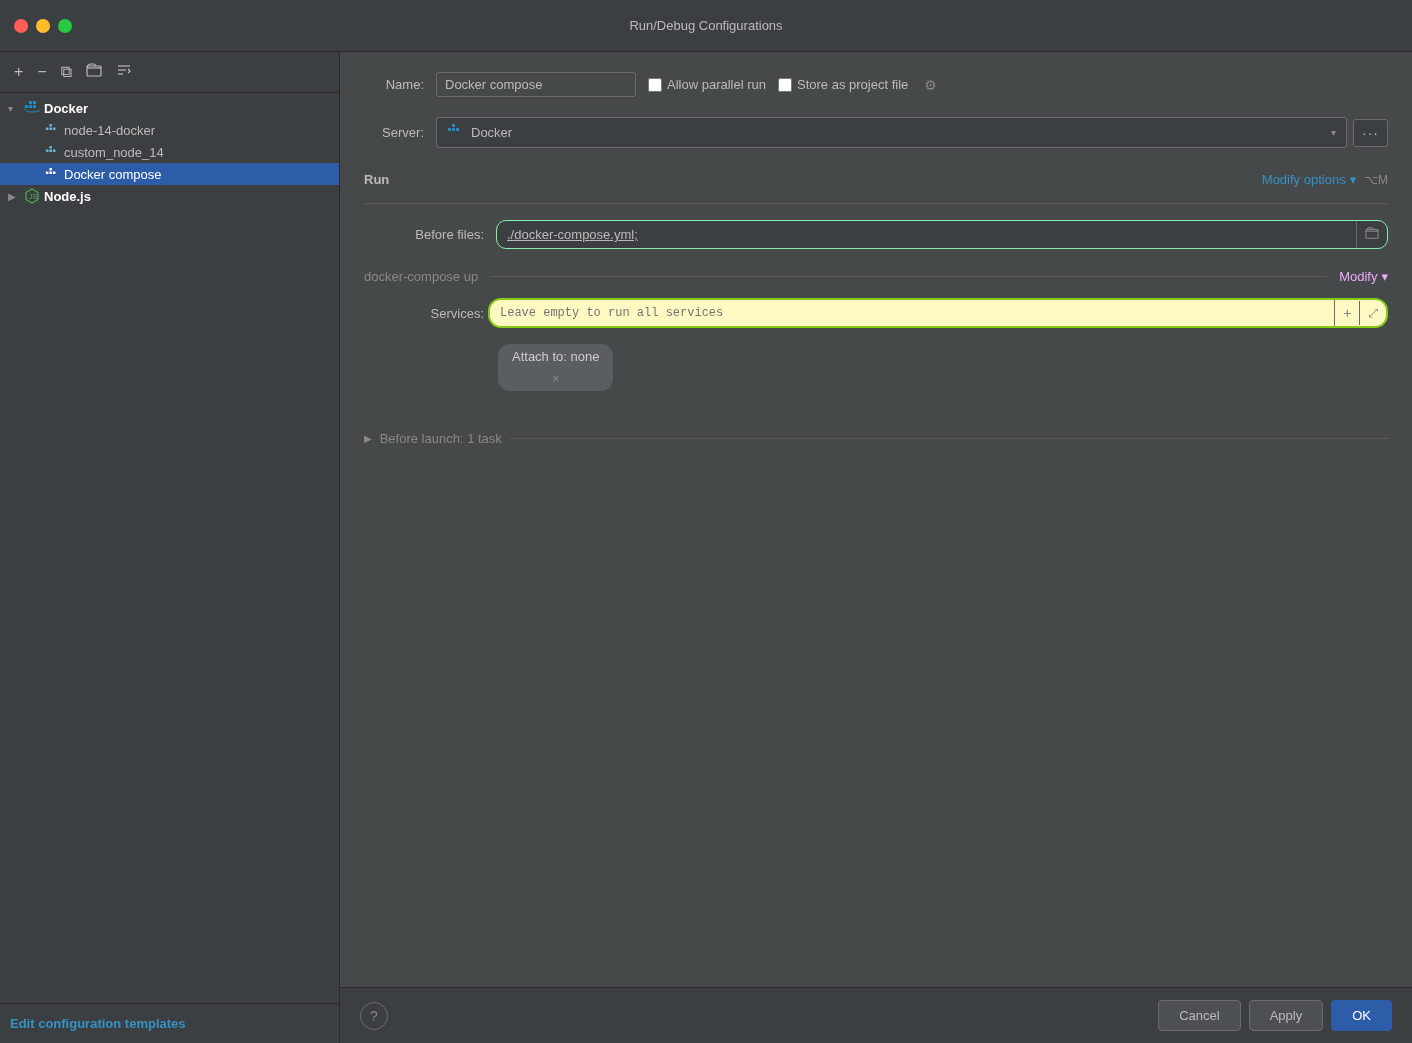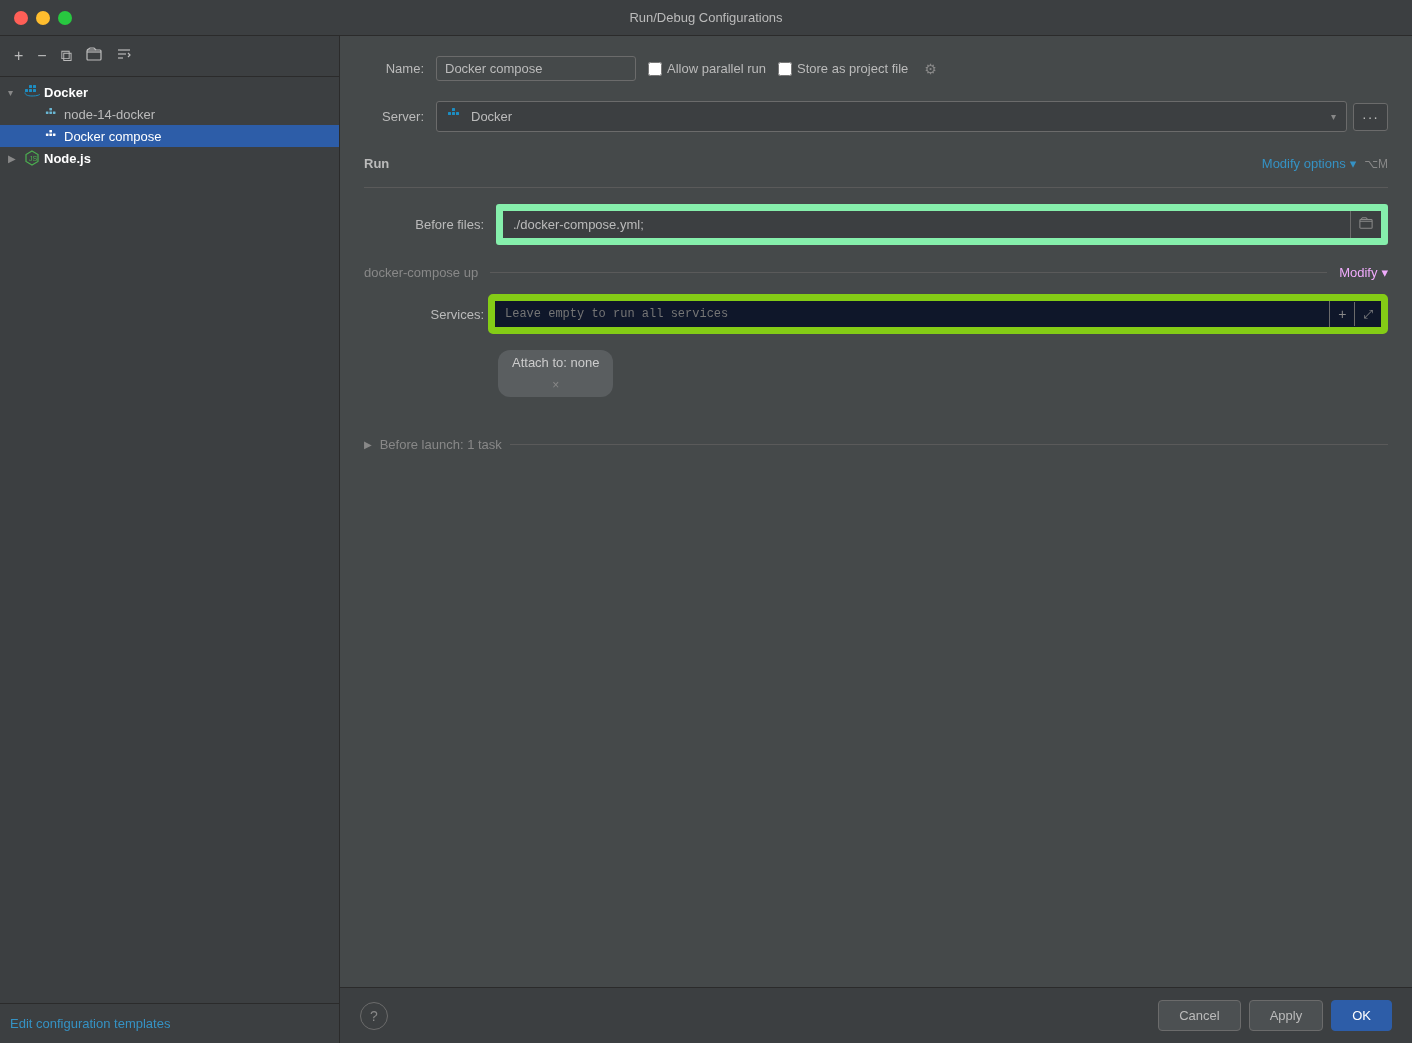--- a/index.html
+++ b/index.html
@@ -11,21 +11,21 @@
       width: 1412px;
       height: 1043px;
       overflow: hidden;
       display: flex;
       flex-direction: column;
     }
 
     
     .titlebar {
       background: #3c3f41;
-      height: 36px;
+      height: 52px;
       display: flex;
       align-items: center;
       justify-content: center;
       position: relative;
       flex-shrink: 0;
       border-bottom: 1px solid #2b2b2b;
     }
     .titlebar-buttons {
       position: absolute;
       left: 14px;
@@ -110,20 +110,21 @@
       font-size: 12px;
     }
     .docker-icon { color: #1d8ec3; }
     .node-icon { color: #4caf50; }
     .tree-label { font-size: 13px; }
     .tree-label.bold { font-weight: bold; color: #ffffff; }
 
     .sidebar-footer {
       padding: 12px 10px;
       border-top: 1px solid #2b2b2b;
+      font-weight: bold;
     }
     .edit-config-link {
       color: #3592c4;
       cursor: pointer;
       font-size: 13px;
     }
 
     
     .content {
       flex: 1;
@@ -267,22 +268,23 @@
       color: #bbbbbb;
       font-size: 13px;
       min-width: 120px;
       text-align: right;
     }
     .field-input-wrapper {
       flex: 1;
       display: flex;
       align-items: center;
       background: #3c3f41;
-      border: 7px solid #86efac;
-      border-radius: 3px;
+      border: 1px solid #86efac;
+      border-radius: 10px;
+      text-decoration: underline;
     }
     .field-input {
       flex: 1;
       background: transparent;
       border: none;
       color: #bbbbbb;
       padding: 5px 10px;
       font-size: 13px;
       outline: none;
     }
@@ -338,23 +340,23 @@
     .services-label {
       color: #bbbbbb;
       font-size: 13px;
       min-width: 120px;
       text-align: right;
     }
     .services-input-wrapper {
       flex: 1;
       display: flex;
       align-items: center;
-      background: #0f172a;
-      border: 7px solid #84cc16;
-      border-radius: 5px;
+      background: #fef9c3;
+      border: 2px solid #84cc16;
+      border-radius: 13px;
     }
     .services-input {
       flex: 1;
       background: transparent;
       border: none;
       color: #888;
       padding: 5px 10px;
       font-size: 12px;
       font-family: 'Courier New', monospace;
       outline: none;
@@ -533,20 +535,33 @@
           <svg width="14" height="14" viewBox="0 0 16 16" fill="none">
             <rect x="1" y="5" width="3" height="3" rx="0.5" fill="#6ab7d4"></rect>
             <rect x="5" y="5" width="3" height="3" rx="0.5" fill="#6ab7d4"></rect>
             <rect x="9" y="5" width="3" height="3" rx="0.5" fill="#6ab7d4"></rect>
             <rect x="5" y="1" width="3" height="3" rx="0.5" fill="#6ab7d4"></rect>
           </svg>
         </span>
         <span class="tree-label">node-14-docker</span>
       </div>
 
+      <div class="tree-item">
+        <span class="tree-indent"></span>
+        <span class="tree-arrow"></span>
+        <span class="tree-icon docker-icon">
+          <svg width="14" height="14" viewBox="0 0 16 16" fill="none">
+            <rect x="1" y="5" width="3" height="3" rx="0.5" fill="#6ab7d4"></rect>
+            <rect x="5" y="5" width="3" height="3" rx="0.5" fill="#6ab7d4"></rect>
+            <rect x="9" y="5" width="3" height="3" rx="0.5" fill="#6ab7d4"></rect>
+            <rect x="5" y="1" width="3" height="3" rx="0.5" fill="#6ab7d4"></rect>
+          </svg>
+        </span>
+        <span class="tree-label">custom_node_14</span>
+      </div>
 
       <div class="tree-item selected">
         <span class="tree-indent"></span>
         <span class="tree-arrow"></span>
         <span class="tree-icon">
           <svg width="14" height="14" viewBox="0 0 16 16" fill="none">
             <rect x="1" y="5" width="3" height="3" rx="0.5" fill="#ffffff"></rect>
             <rect x="5" y="5" width="3" height="3" rx="0.5" fill="#ffffff"></rect>
             <rect x="9" y="5" width="3" height="3" rx="0.5" fill="#ffffff"></rect>
             <rect x="5" y="1" width="3" height="3" rx="0.5" fill="#ffffff"></rect>

